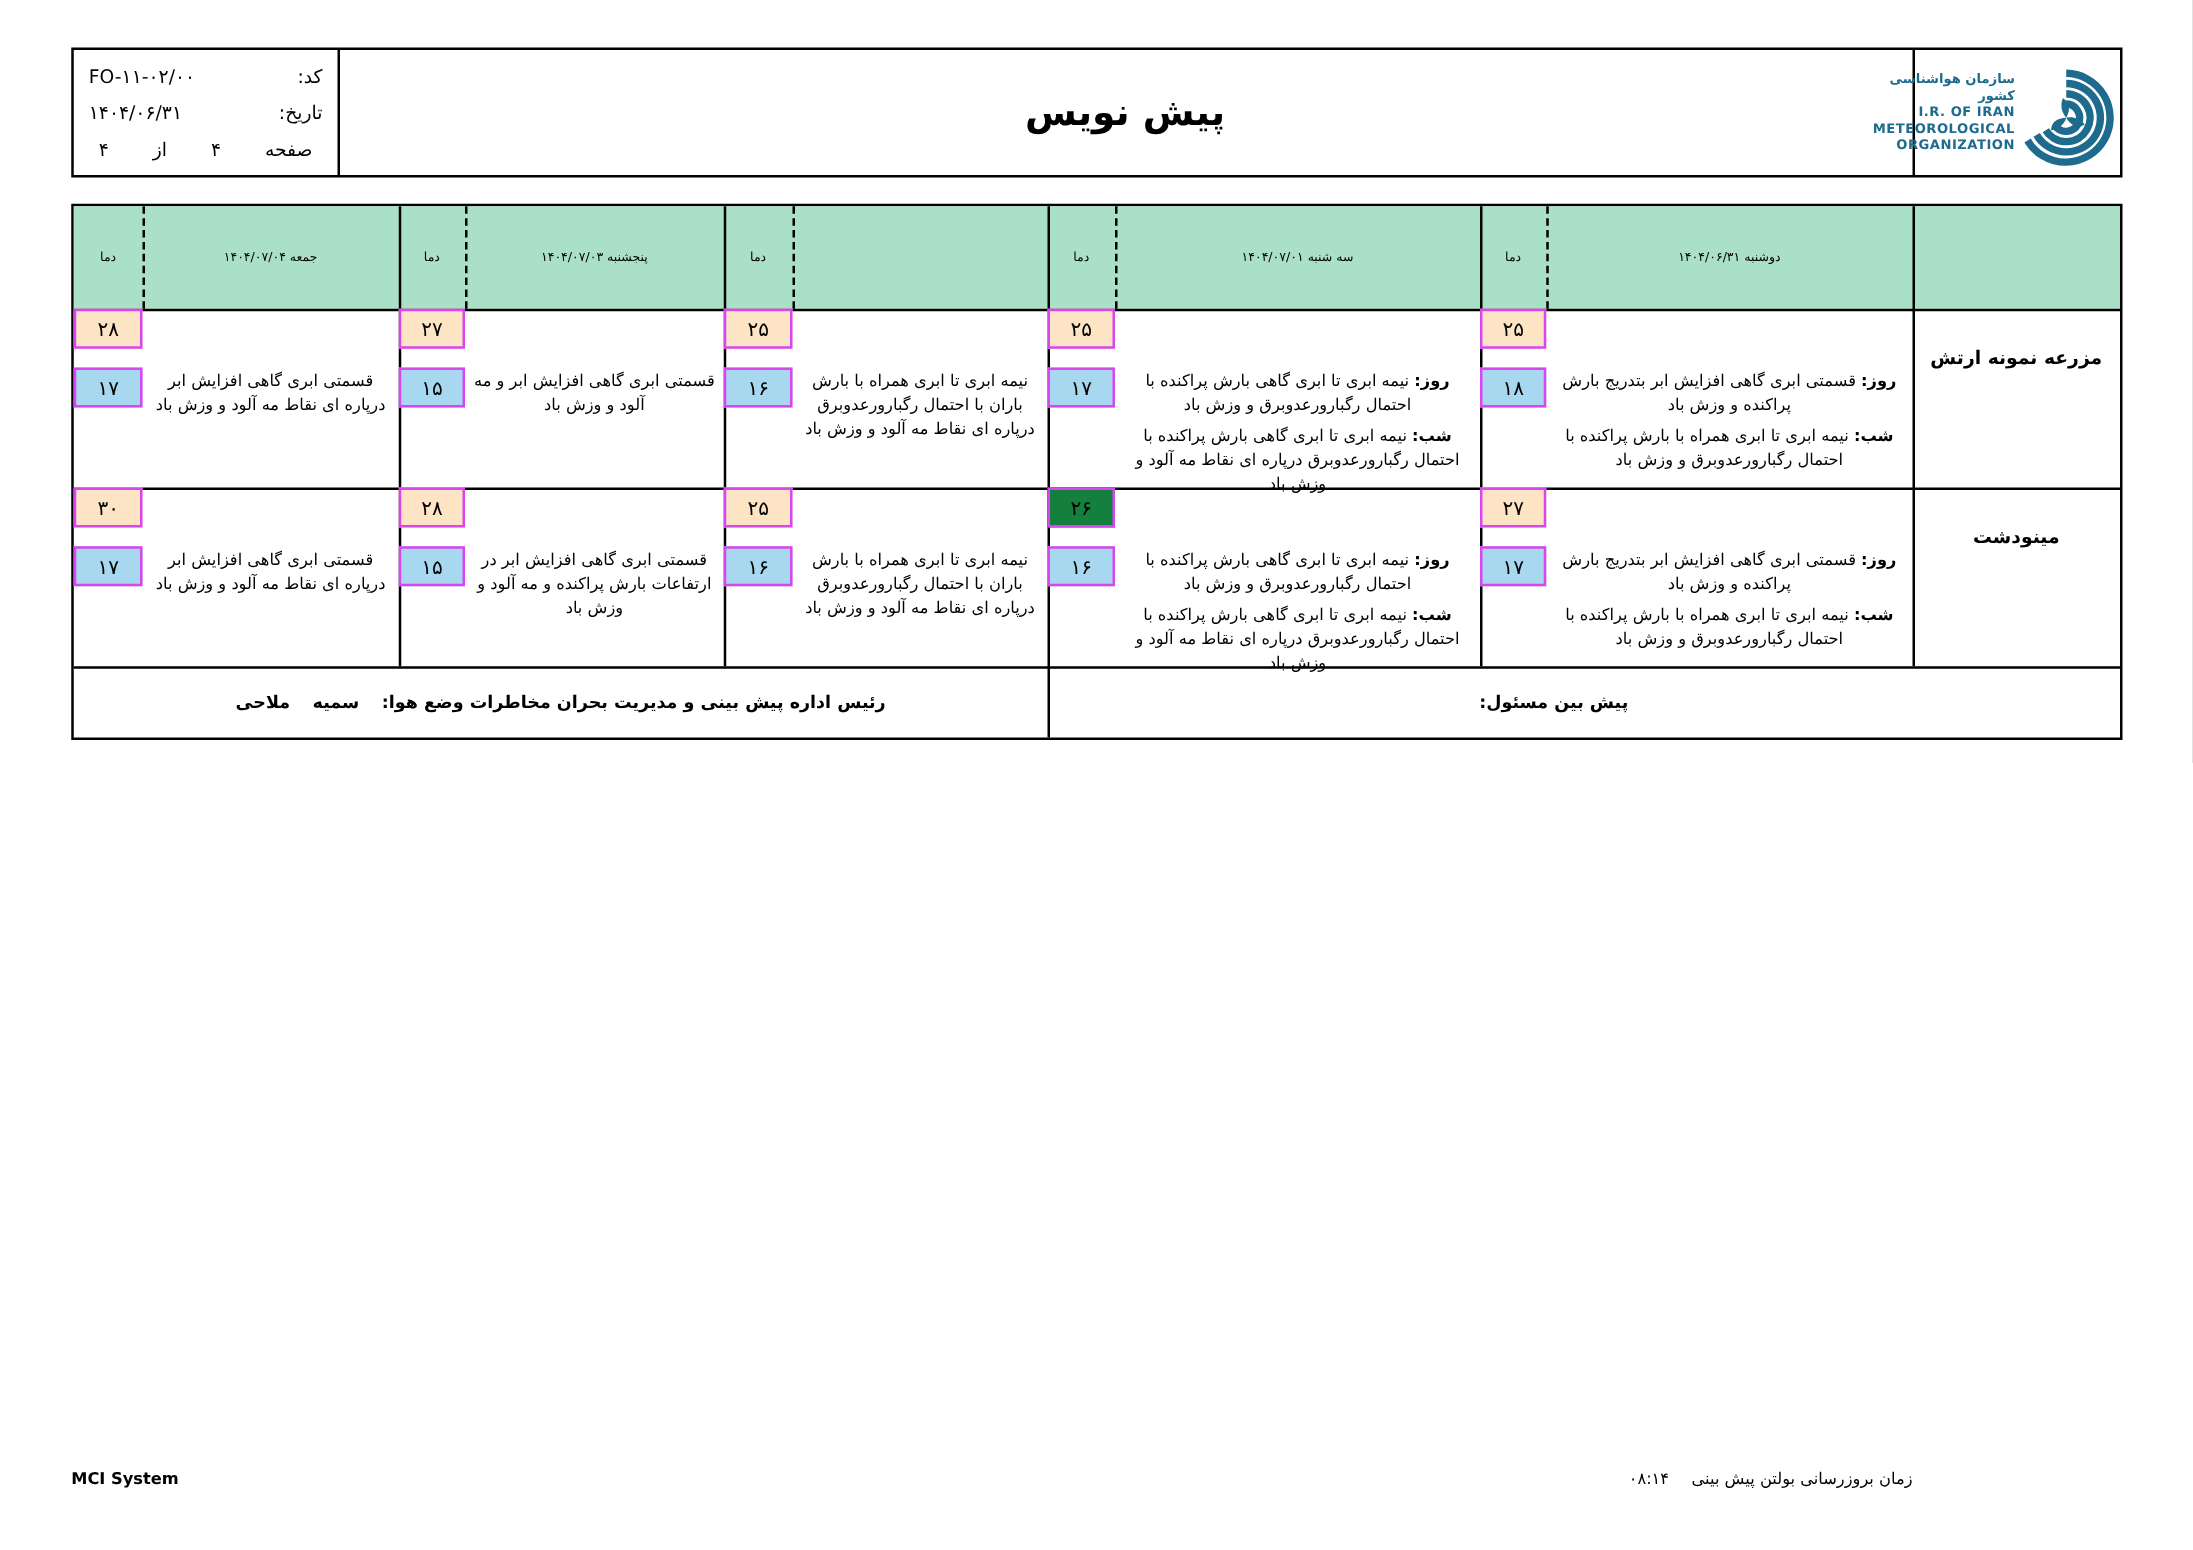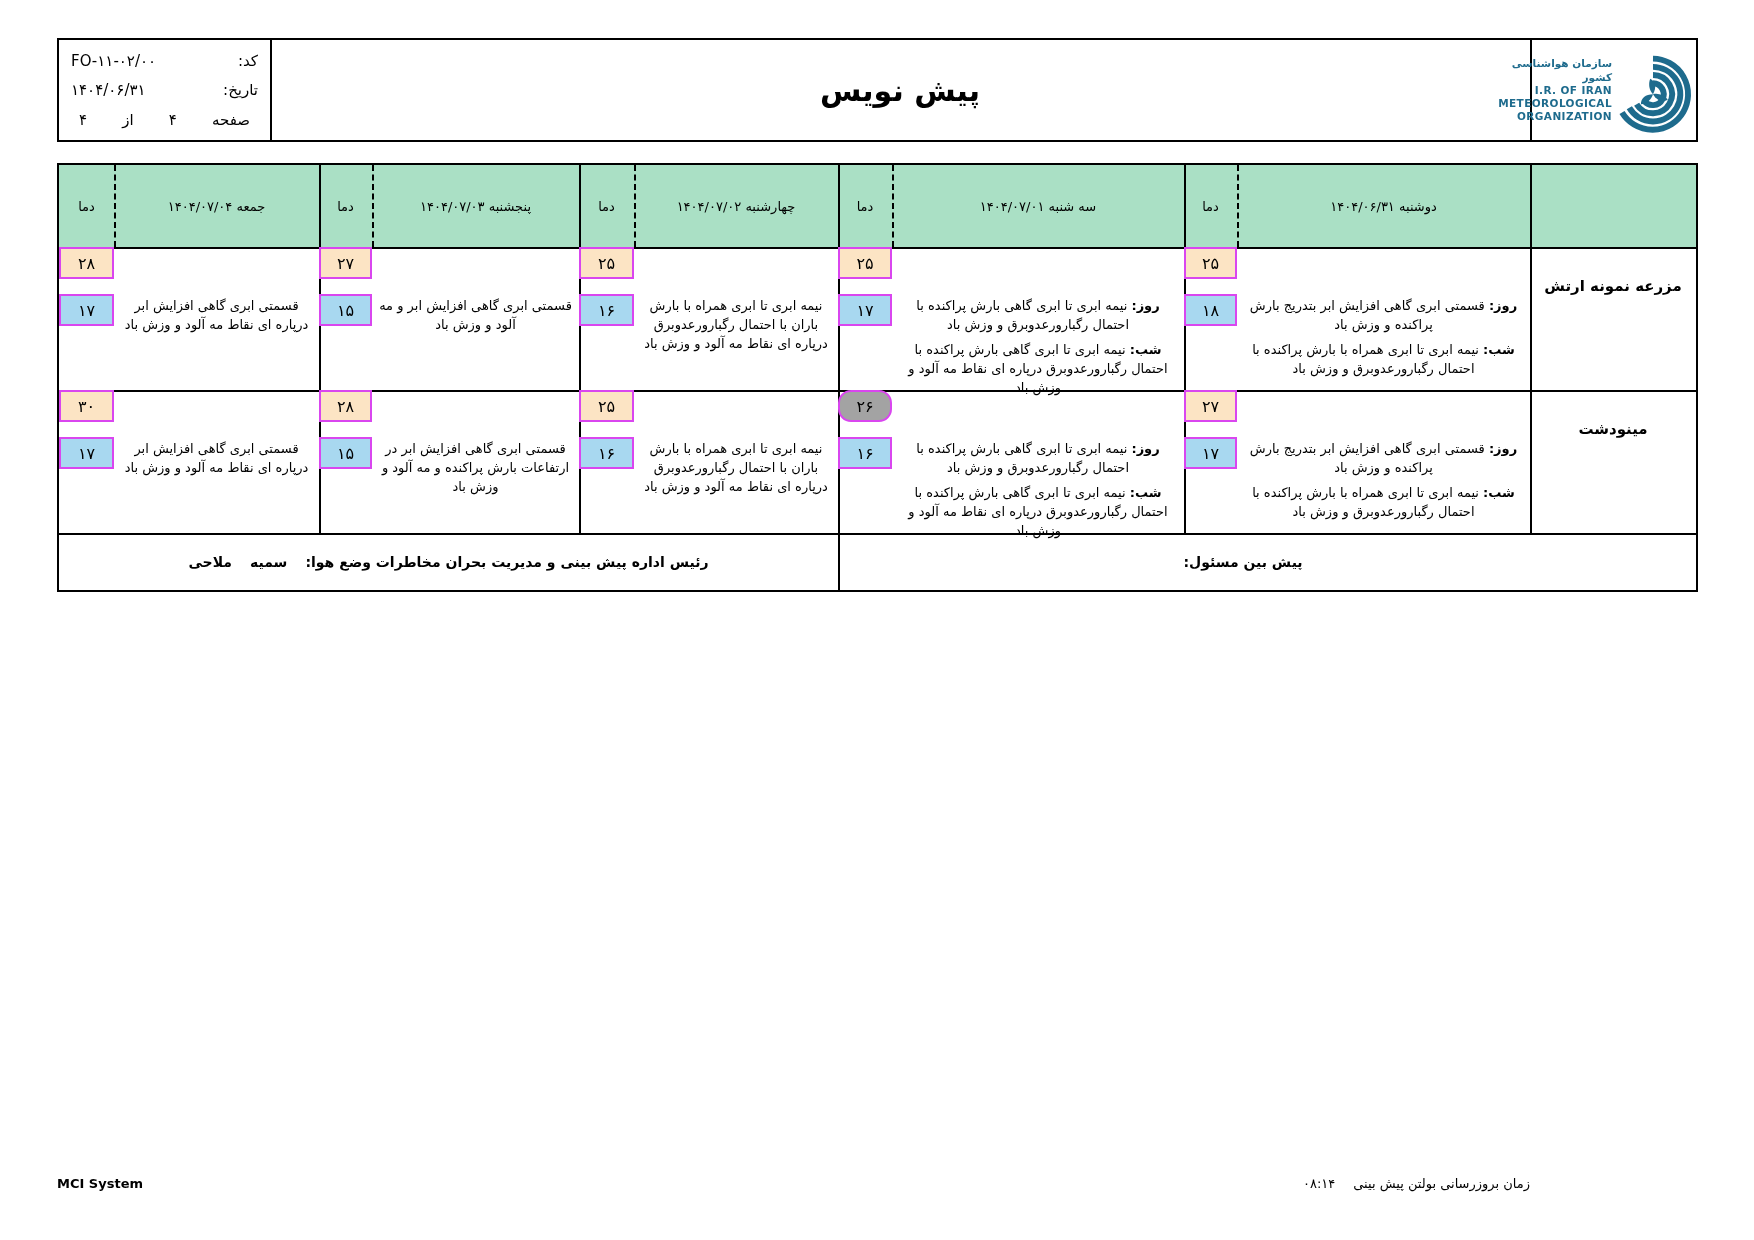--- a/index.html
+++ b/index.html
@@ -39,21 +39,21 @@
   .c-wed-d{left:520px;  width:55px;}
   .c-thu-t{left:313px;  width:207px;}
   .c-thu-d{left:260px;  width:53px;}
   .c-fri-t{left:55px;   width:205px;}
   .c-fri-d{left:0;      width:55px;}
   .r-h{top:0;     height:82px;}
   .r-1{top:82px;  height:143px;}
   .r-2{top:225px; height:143px;}
   .r-f{top:368px; height:57px;}
 
-  .hcell{ position:absolute; display:flex; align-items:center; justify-content:center; direction:rtl; font-size:13px; }
+  .hcell{ position:absolute; display:flex; align-items:center; justify-content:center; direction:rtl; font-size:10px; }
   .citycell{ position:absolute; display:flex; justify-content:center; align-items:flex-start; padding-top:30px; direction:rtl; font-size:15px; font-weight:bold; text-align:center; }
   .dcell{ position:absolute; direction:rtl; text-align:center; font-size:13px; line-height:19px; padding:5px 6px 0 6px;margin-top:44px; }
   .dcell p{ margin-bottom:6px; }
   .plabel{ font-weight:bold; }
   .tstrip{ position:absolute; }
   .tbox{ position:absolute; left:0; width:100%; height:32px; border:2px solid #d946ef; display:flex; align-items:center; justify-content:center; font-size:16px; direction:rtl; }
   .tmax{ top:0; }
   .tmin{ top:47px; }
 
   .fcell{ position:absolute; display:flex; align-items:center; justify-content:center; direction:rtl; font-size:14px; font-weight:bold; gap:18px; }
@@ -115,21 +115,20 @@
   </div>
 
   <div class="ftable">
 
     <div class="headband" style="background: rgb(170, 224, 197);"></div>
 
     <div class="hcell c-mon-t r-h">دوشنبه ۱۴۰۴/۰۶/۳۱</div>
     <div class="hcell c-mon-d r-h">دما</div>
     <div class="hcell c-tue-t r-h">سه شنبه ۱۴۰۴/۰۷/۰۱</div>
     <div class="hcell c-tue-d r-h">دما</div>
-    <div class="hcell c-wed-t r-h">چهارشنبه ۱۴۰۴/۰۷/۰۲</div>
     <div class="hcell c-wed-d r-h">دما</div>
     <div class="hcell c-thu-t r-h">پنجشنبه ۱۴۰۴/۰۷/۰۳</div>
     <div class="hcell c-thu-d r-h">دما</div>
     <div class="hcell c-fri-t r-h">جمعه ۱۴۰۴/۰۷/۰۴</div>
     <div class="hcell c-fri-d r-h">دما</div>
 
     <div class="hline" style="top:82px"></div>
     <div class="hline" style="top:225px"></div>
     <div class="hline" style="top:368px"></div>
     <div class="vline" style="left:1471px;height:368px"></div>
@@ -196,21 +195,21 @@
     <div class="tstrip c-mon-d r-2">
       <div class="tbox tmax" style="background: rgb(252, 228, 196);">۲۷</div>
       <div class="tbox tmin" style="background: rgb(168, 216, 240);">۱۷</div>
     </div>
 
     <div class="dcell c-tue-t r-2">
       <p><b class="plabel">روز:</b> <span>نیمه ابری تا ابری گاهی بارش پراکنده با احتمال رگبارورعدوبرق و وزش باد</span></p>
       <p><b class="plabel">شب:</b> <span>نیمه ابری تا ابری گاهی بارش پراکنده با احتمال رگبارورعدوبرق درپاره ای نقاط مه آلود و وزش باد</span></p>
     </div>
     <div class="tstrip c-tue-d r-2">
-      <div class="tbox tmax" style="background: #a3a3a3; border-radius: 13px;">۲۶</div>
+      <div class="tbox tmax" style="background: #15803d;">۲۶</div>
       <div class="tbox tmin" style="background: rgb(168, 216, 240);">۱۶</div>
     </div>
 
     <div class="dcell c-wed-t r-2">
       <p><span>نیمه ابری تا ابری همراه با بارش باران با احتمال رگبارورعدوبرق درپاره ای نقاط مه آلود و وزش باد</span></p>
     </div>
     <div class="tstrip c-wed-d r-2">
       <div class="tbox tmax" style="background: rgb(252, 228, 196);">۲۵</div>
       <div class="tbox tmin" style="background: rgb(168, 216, 240);">۱۶</div>
     </div>

